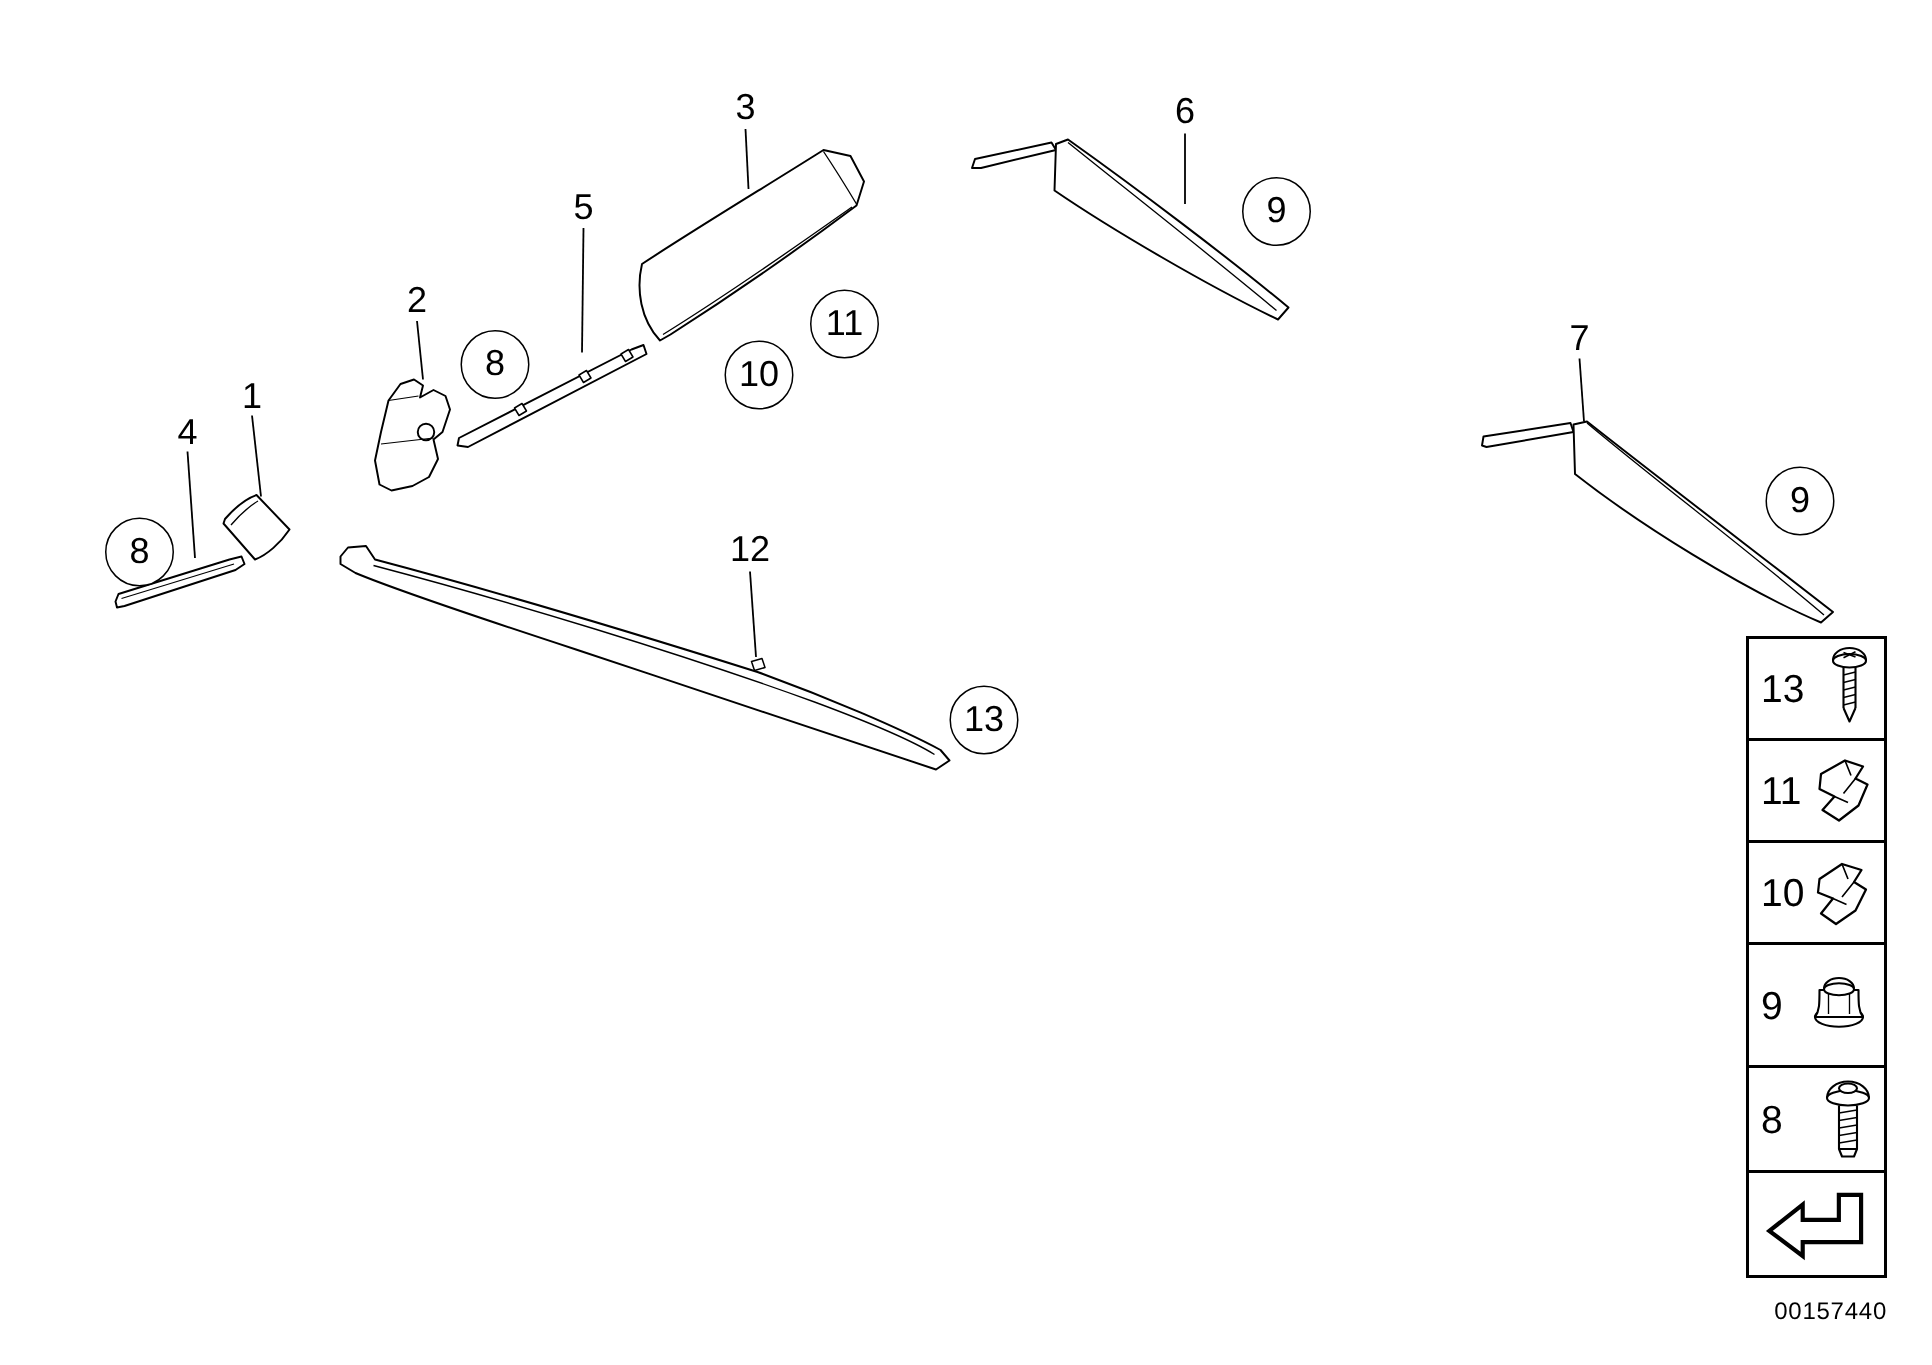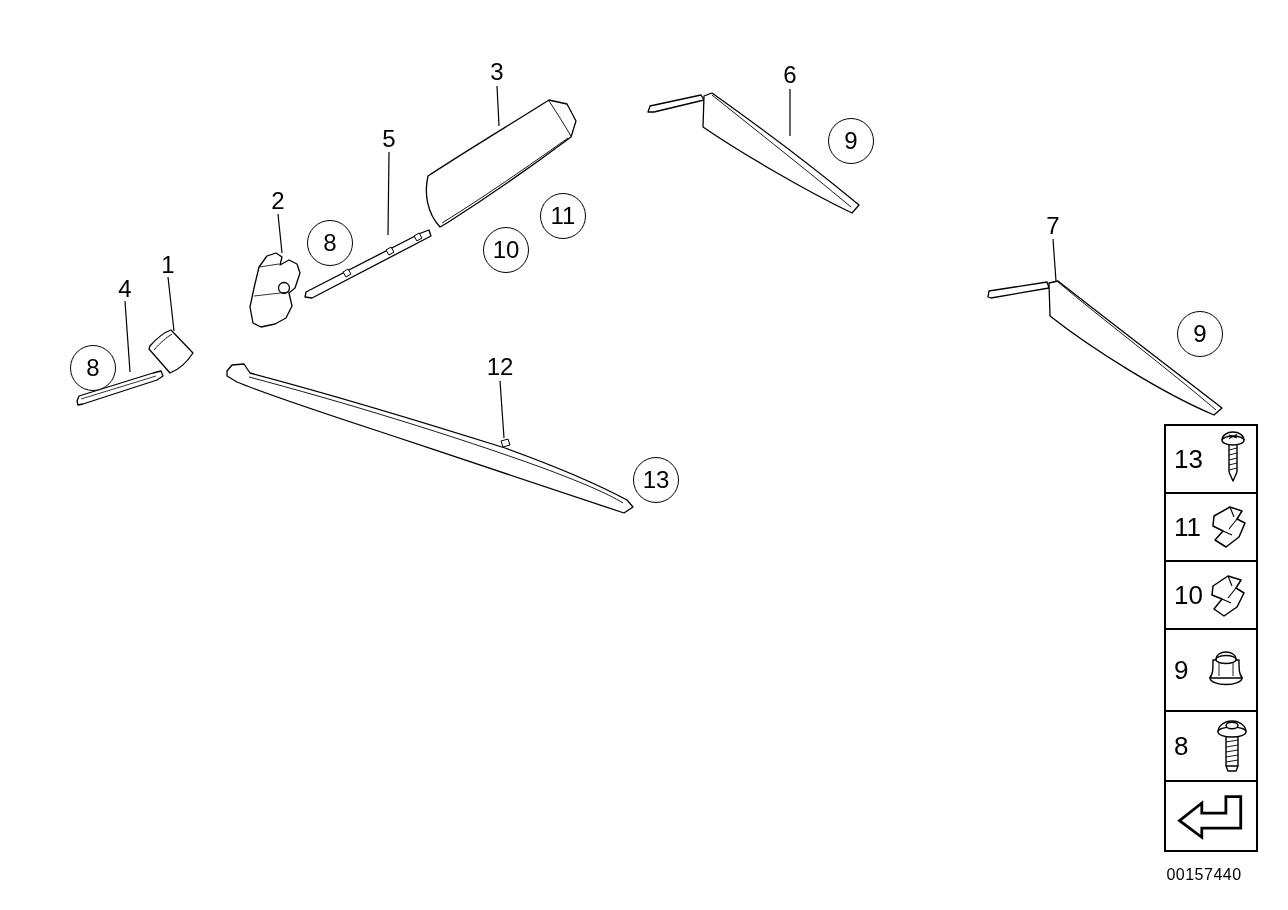--- a/index.html
+++ b/index.html
@@ -22,21 +22,21 @@
   .legend-row {
     box-sizing:border-box; border:2px solid #000; margin-top:-2px; background:#fff;
     display:flex; align-items:center; justify-content:space-between;
     padding:2px 6px 2px 8px; cursor:pointer;
   }
   .legend-row:first-child { margin-top:0; }
   .legend-num { font-size:26px; line-height:1; }
   .legend-row.arrow-row { justify-content:center; }
   .part-number {
     position:absolute; left:1150px; top:866px; width:108px;
-    text-align:center; font-size:16px; letter-spacing:0.5px;
+    text-align:right; font-size:16px; letter-spacing:0.5px;
   }
 </style>
 </head>
 <body>
 
 <div class="stage">
 
   <svg class="art" width="1288" height="910" viewBox="0 0 1288 910">
     <g stroke="#000" stroke-width="1.2" fill="none">
       <line x1="168" y1="277" x2="174" y2="331"></line>

